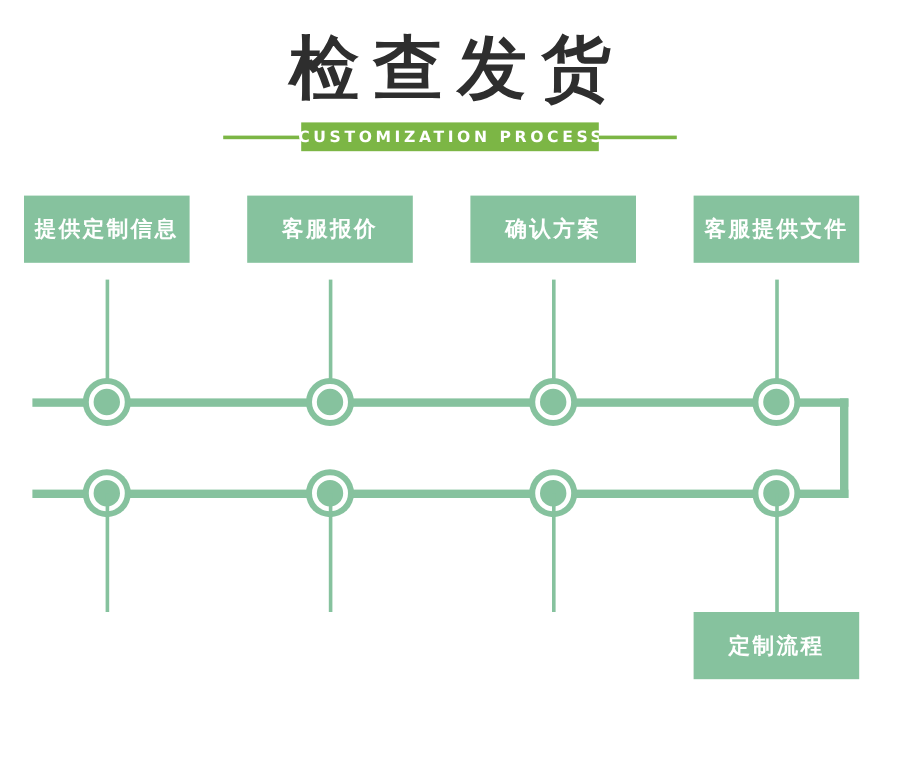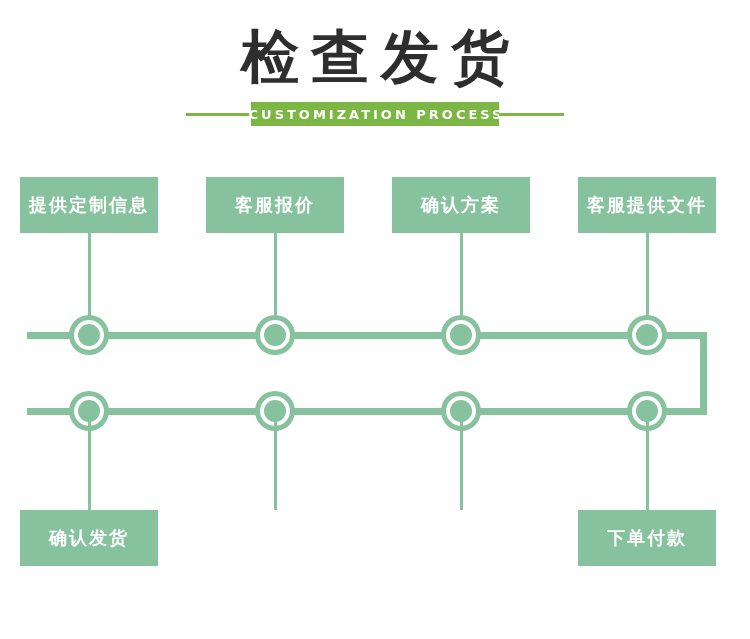--- a/index.html
+++ b/index.html
@@ -33,21 +33,21 @@
   }
 
   
   .step-box {
     position:absolute; width:138px; height:56px;
     background:#86c29e; color:#ffffff;
     display:flex; align-items:center; justify-content:center;
     font-size:18px; font-weight:bold; letter-spacing:2px;
     white-space:nowrap;
   }
-  .row-top    { top:177px;font-family:Liberation Serif, serif; }
+  .row-top    { top:163px;font-family:Liberation Serif, serif; }
   .row-bottom { top:510px; }
   .col-1 { left:20px; }  .col-2 { left:206px; }
   .col-3 { left:392px; } .col-4 { left:578px; }
 
   
   .vline { position:absolute; width:3px; background:#86c29e; }
   .vtop    { top:233px; height:102px; }
   .vbottom { top:411px; height:99px;  }
   .vx-1 { left:88px; }  .vx-2 { left:274px; }
   .vx-3 { left:460px; } .vx-4 { left:646px; }
@@ -106,16 +106,15 @@
   <div class="node node-bottom nx-1"></div>
   <div class="node node-bottom nx-2"></div>
   <div class="node node-bottom nx-3"></div>
   <div class="node node-bottom nx-4"></div>
 
   <div class="vline vbottom vx-1"></div>
   <div class="vline vbottom vx-2"></div>
   <div class="vline vbottom vx-3"></div>
   <div class="vline vbottom vx-4"></div>
 
-  <div class="step-box row-bottom col-1">确认发货</div>
-  <div class="step-box row-bottom col-4">下单付款</div>
+  <div class="step-box row-bottom col-4">定制流程</div>
 
 </div>
 
 </body></html>

